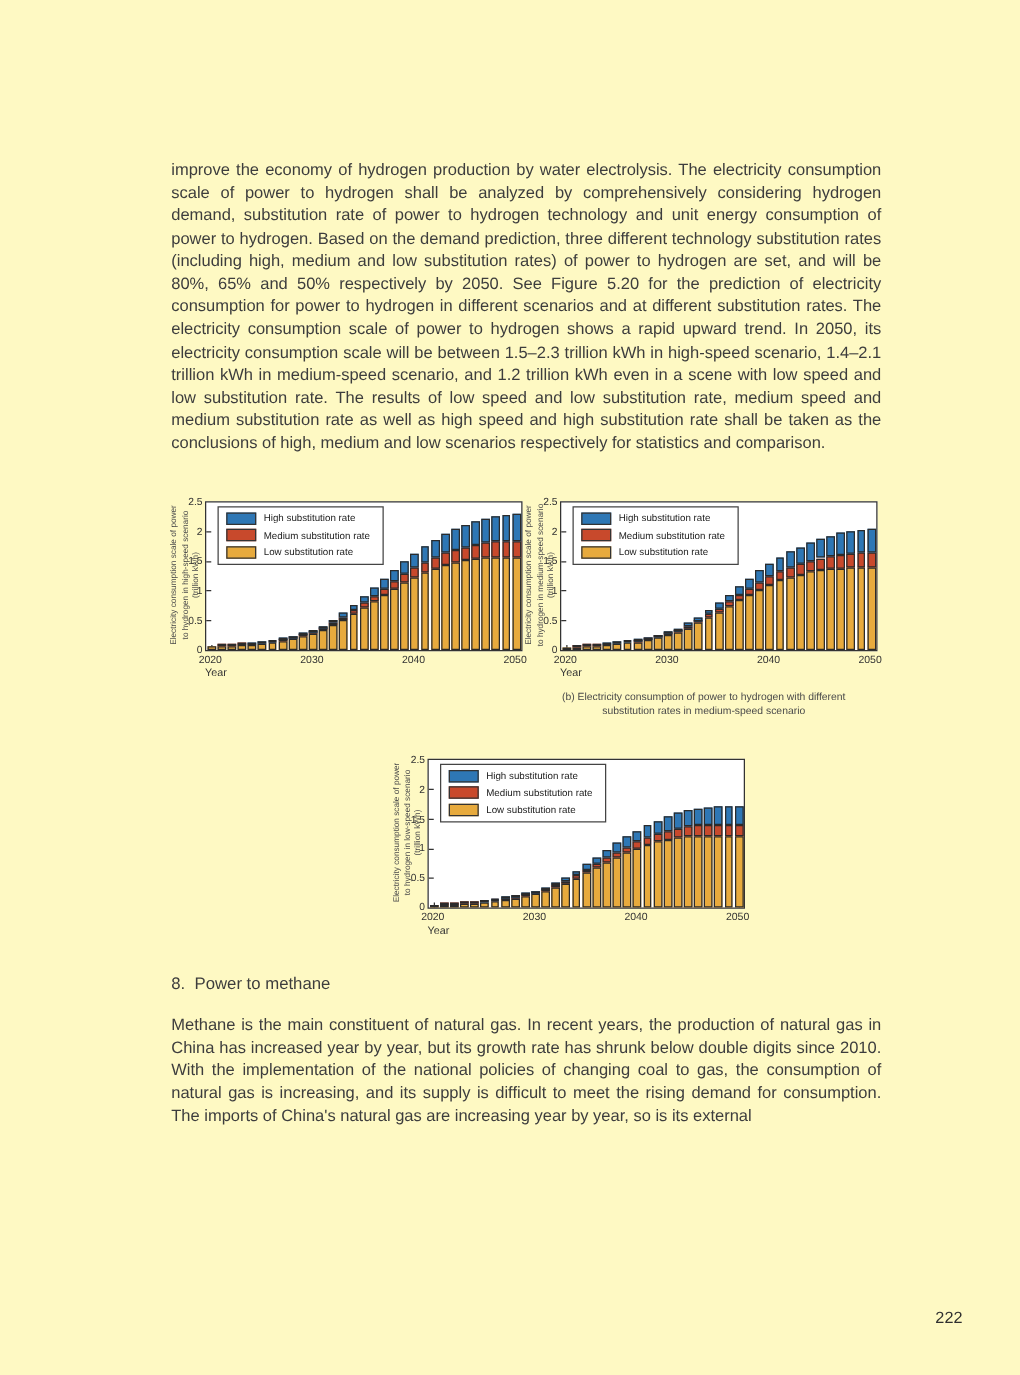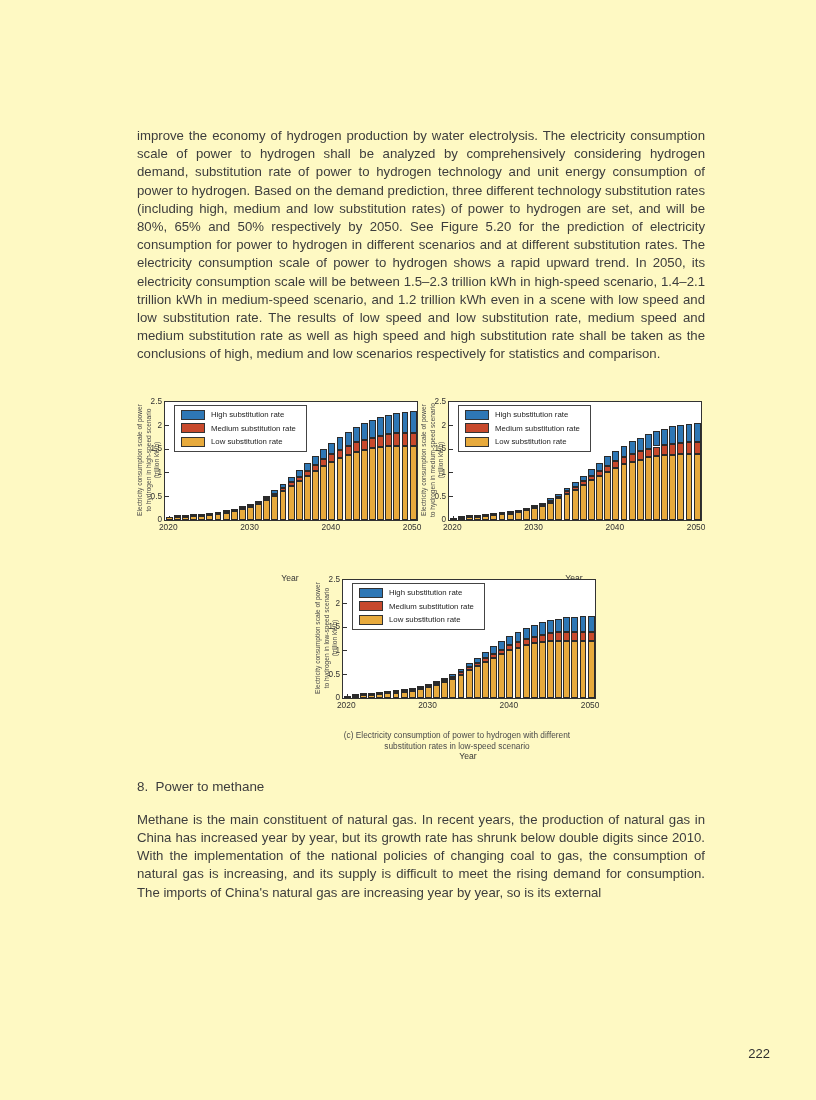--- a/index.html
+++ b/index.html
@@ -13,21 +13,21 @@
 
   .chart-figure{width:284px;}
   .chart-inner{position:relative;width:284px;height:150px;}
   .plot{position:absolute;left:27px;top:4px;width:252px;height:118px;border:1px solid #333;background:#fff;}
   .ylabel{position:absolute;left:-66px;top:48px;width:160px;height:30px;transform:rotate(-90deg);
           font-size:6.6px;line-height:1.32;text-align:center;color:#4a4a4a;}
   .ytick-label{position:absolute;left:-25px;width:22px;text-align:right;font-size:8.2px;color:#333;}
   .ytick-mark{position:absolute;left:0;width:4px;height:1px;background:#333;}
   .xtick-mark{position:absolute;bottom:0;width:1px;height:4px;background:#333;}
   .xtick-label{position:absolute;width:34px;text-align:center;font-size:8.4px;color:#333;}
-  .xlabel-text{position:absolute;top:136px;left:27px;width:252px;text-align:center;font-size:8.6px;color:#333;margin-top:40px;}
+  .xlabel-text{position:absolute;top:136px;left:27px;width:252px;font-size:8.6px;color:#333;}
   .bar-seg{position:absolute;box-sizing:border-box;border:0.8px solid #2b2b2b;}
   .legend{position:absolute;top:3px;left:9px;background:#fff;border:1px solid #444;
           padding:4px 10px 4px 6px;display:flex;flex-direction:column;gap:3.5px;z-index:3;}
   .legend-entry{display:flex;align-items:center;gap:6px;font-size:7.8px;color:#222;white-space:nowrap;}
   .swatch{width:22px;height:8px;border:1px solid #333;flex:0 0 auto;}
   .chart-caption{margin-top:5px;font-size:8.3px;line-height:1.4;text-align:center;color:#4a4a4a;padding:0 14px;}
 
   .fig-caption{margin-top:18px;text-align:center;font-size:11.4px;color:#2e74c8;}
   .fig-caption .cap-label{margin-right:14px;}
   .section-heading{margin:26px 0 0 0;font-size:13.4px;font-weight:400;color:#3d3d3d;white-space:pre-wrap;}
@@ -295,20 +295,21 @@
                     <span>Medium substitution rate</span>
                   </div>
                   <div class="legend-entry">
                     <div class="swatch" style="background: rgb(231, 170, 61);"></div>
                     <span>Low substitution rate</span>
                   </div>
                 </div>
               </div>
               <div class="xlabel-text">Year</div>
             </div>
+            <div class="chart-caption">(b) Electricity consumption of power to hydrogen with different substitution rates in  medium-speed scenario</div>
           </div>
       </div>
       <div class="charts-row charts-row-bottom">
         <div class="chart-figure">
             <div class="chart-inner">
               <div class="ylabel">
                 <div>Electricity consumption scale of power</div>
                 <div>to hydrogen in low-speed scenario</div>
                 <div>(trillion kWh)</div>
               </div>
@@ -427,21 +428,20 @@
                     <span>Medium substitution rate</span>
                   </div>
                   <div class="legend-entry">
                     <div class="swatch" style="background: rgb(231, 170, 61);"></div>
                     <span>Low substitution rate</span>
                   </div>
                 </div>
               </div>
               <div class="xlabel-text">Year</div>
             </div>
-            <div class="chart-caption">(c) Electricity consumption of power to hydrogen with different substitution rates in low-speed scenario</div>
           </div>
       </div>
     </div>
 
 
     <h3 class="section-heading">8.  Power to methane</h3>
 
     <p class="body-text para2">Methane is the main constituent of natural gas. In recent years, the production of natural gas in China has increased year by year, but its growth rate has shrunk below double digits since 2010. With the implementation of the national policies of changing coal to gas, the consumption of natural gas is increasing, and its supply is difficult to meet the rising demand for consumption. The imports of China's natural gas are increasing year by year, so is its external</p>
   </div>
 

